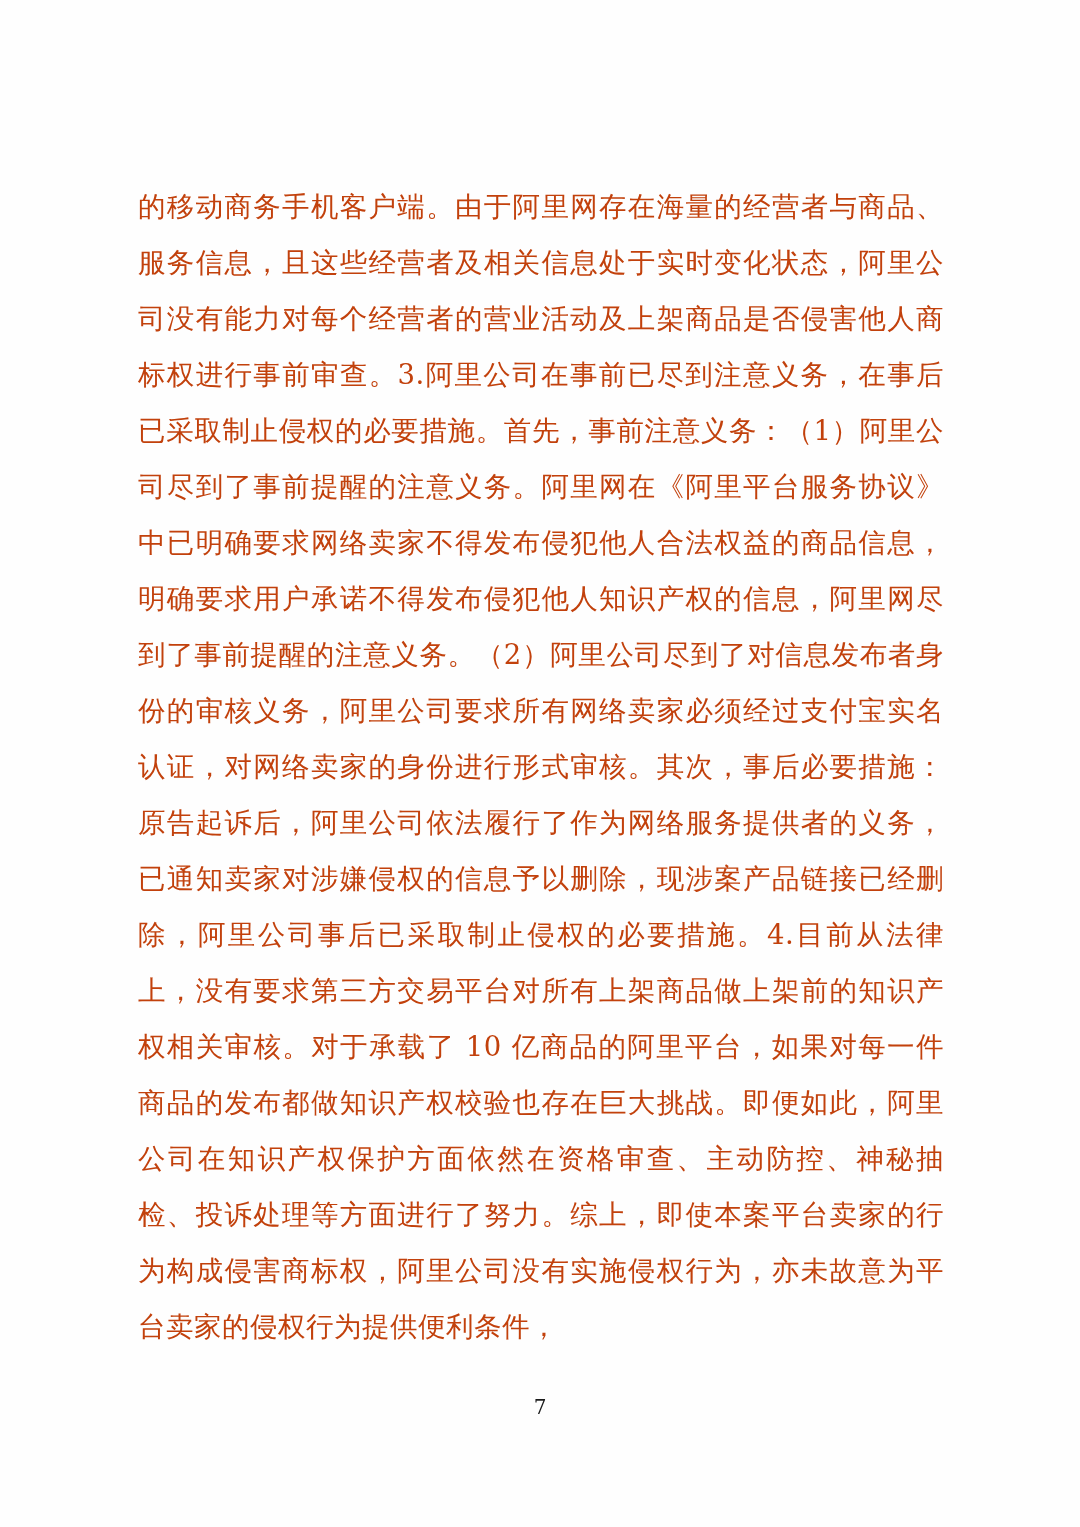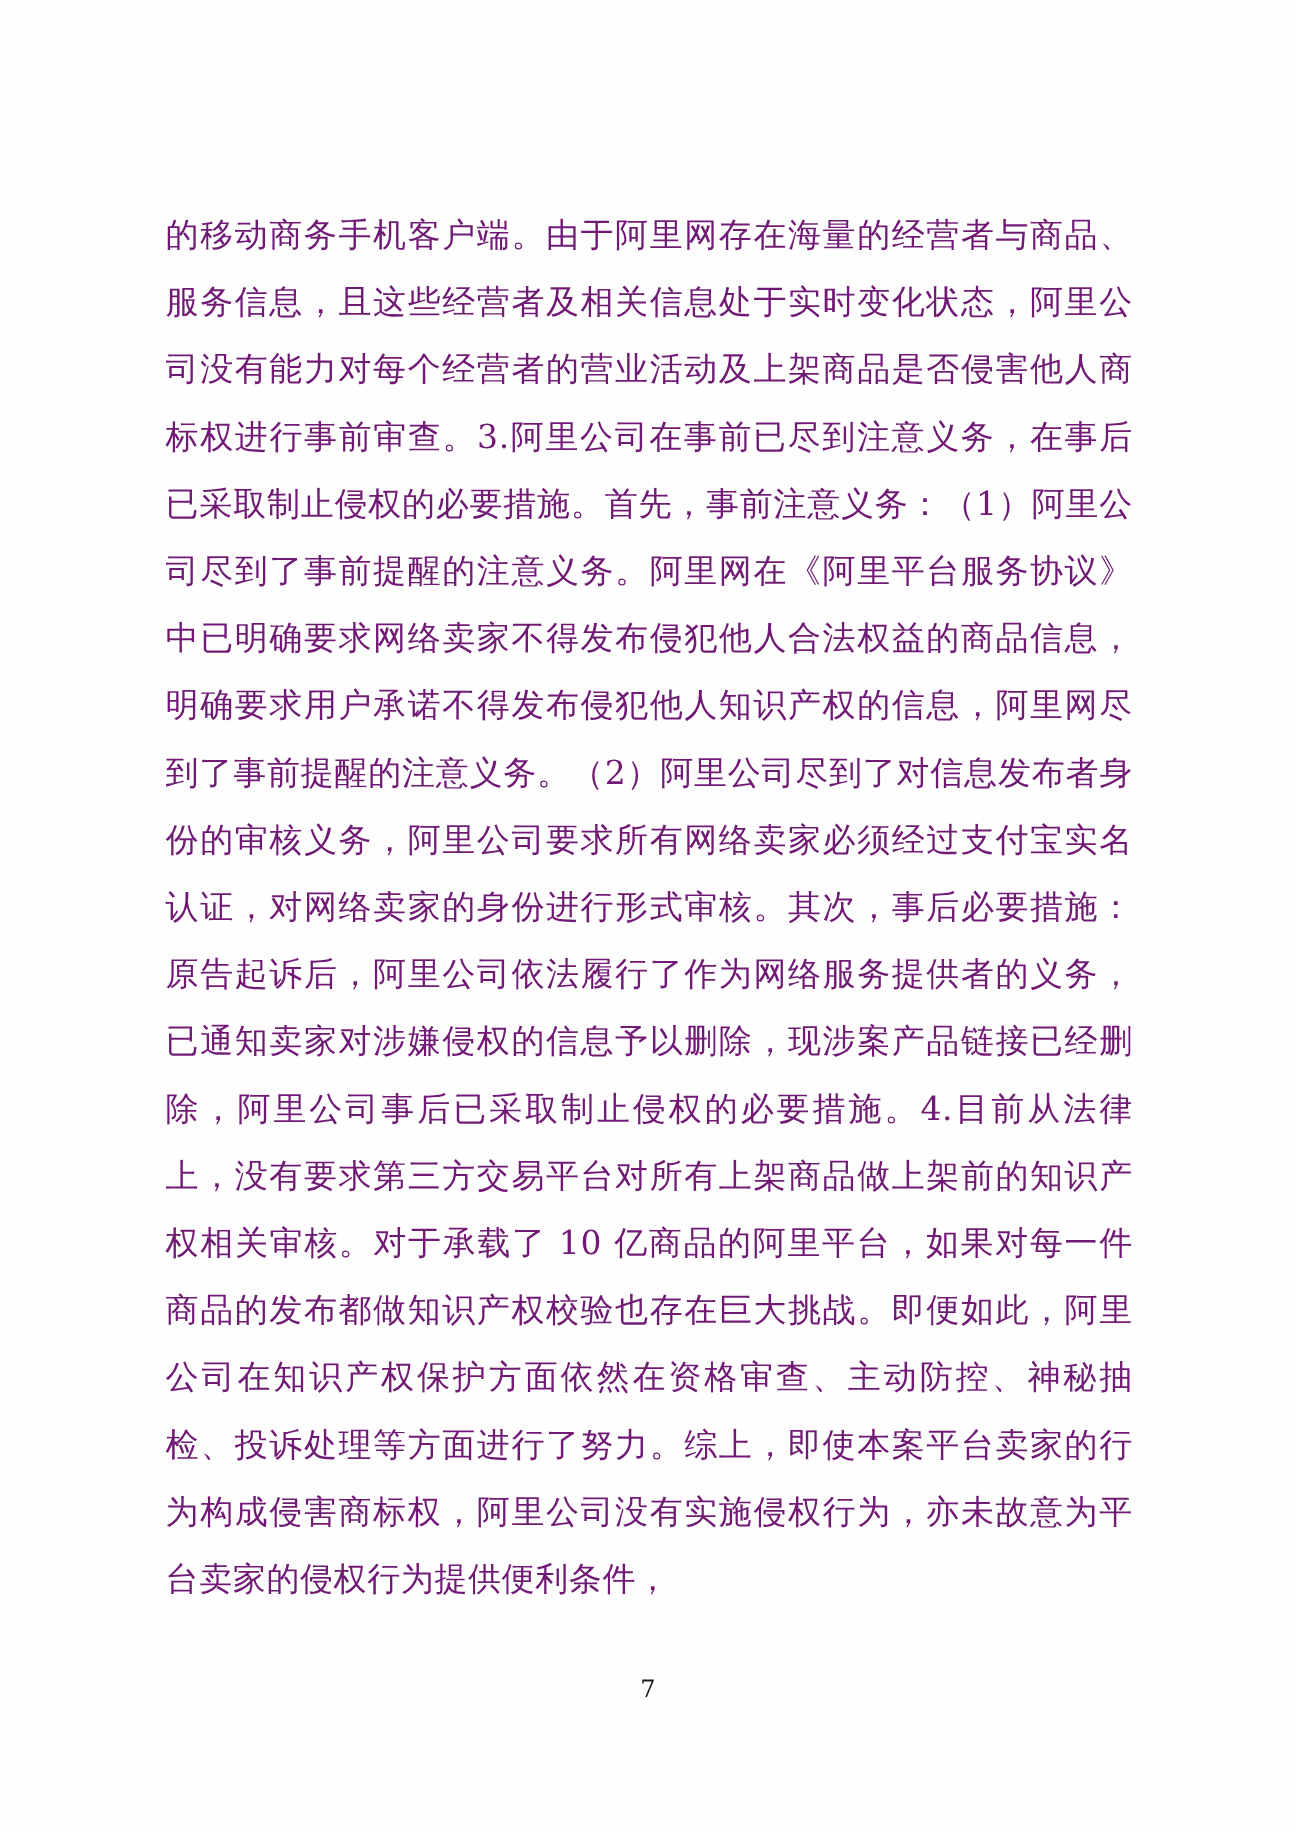--- a/index.html
+++ b/index.html
@@ -19,28 +19,28 @@
     position: absolute;
     left: 0;
     top: 0;
     width: 1080px;
     height: 1527px;
     background: #fefefe;
   }
   .body-text {
     position: absolute;
     left: 138px;
-    top: 168px;
+    top: 178px;
     width: 806px;
     font-size: 27.5px;
     line-height: 56px;
     text-align: justify;
     text-justify: inter-ideograph;
     letter-spacing: 0.5px;
-    color: #701a75;
+    color: #c2410c;
   }
   .body-text p {
     margin: 0;
     text-indent: 0;
   }
   .page-number {
     position: absolute;
     left: 0;
     top: 1395px;
     width: 1080px;

